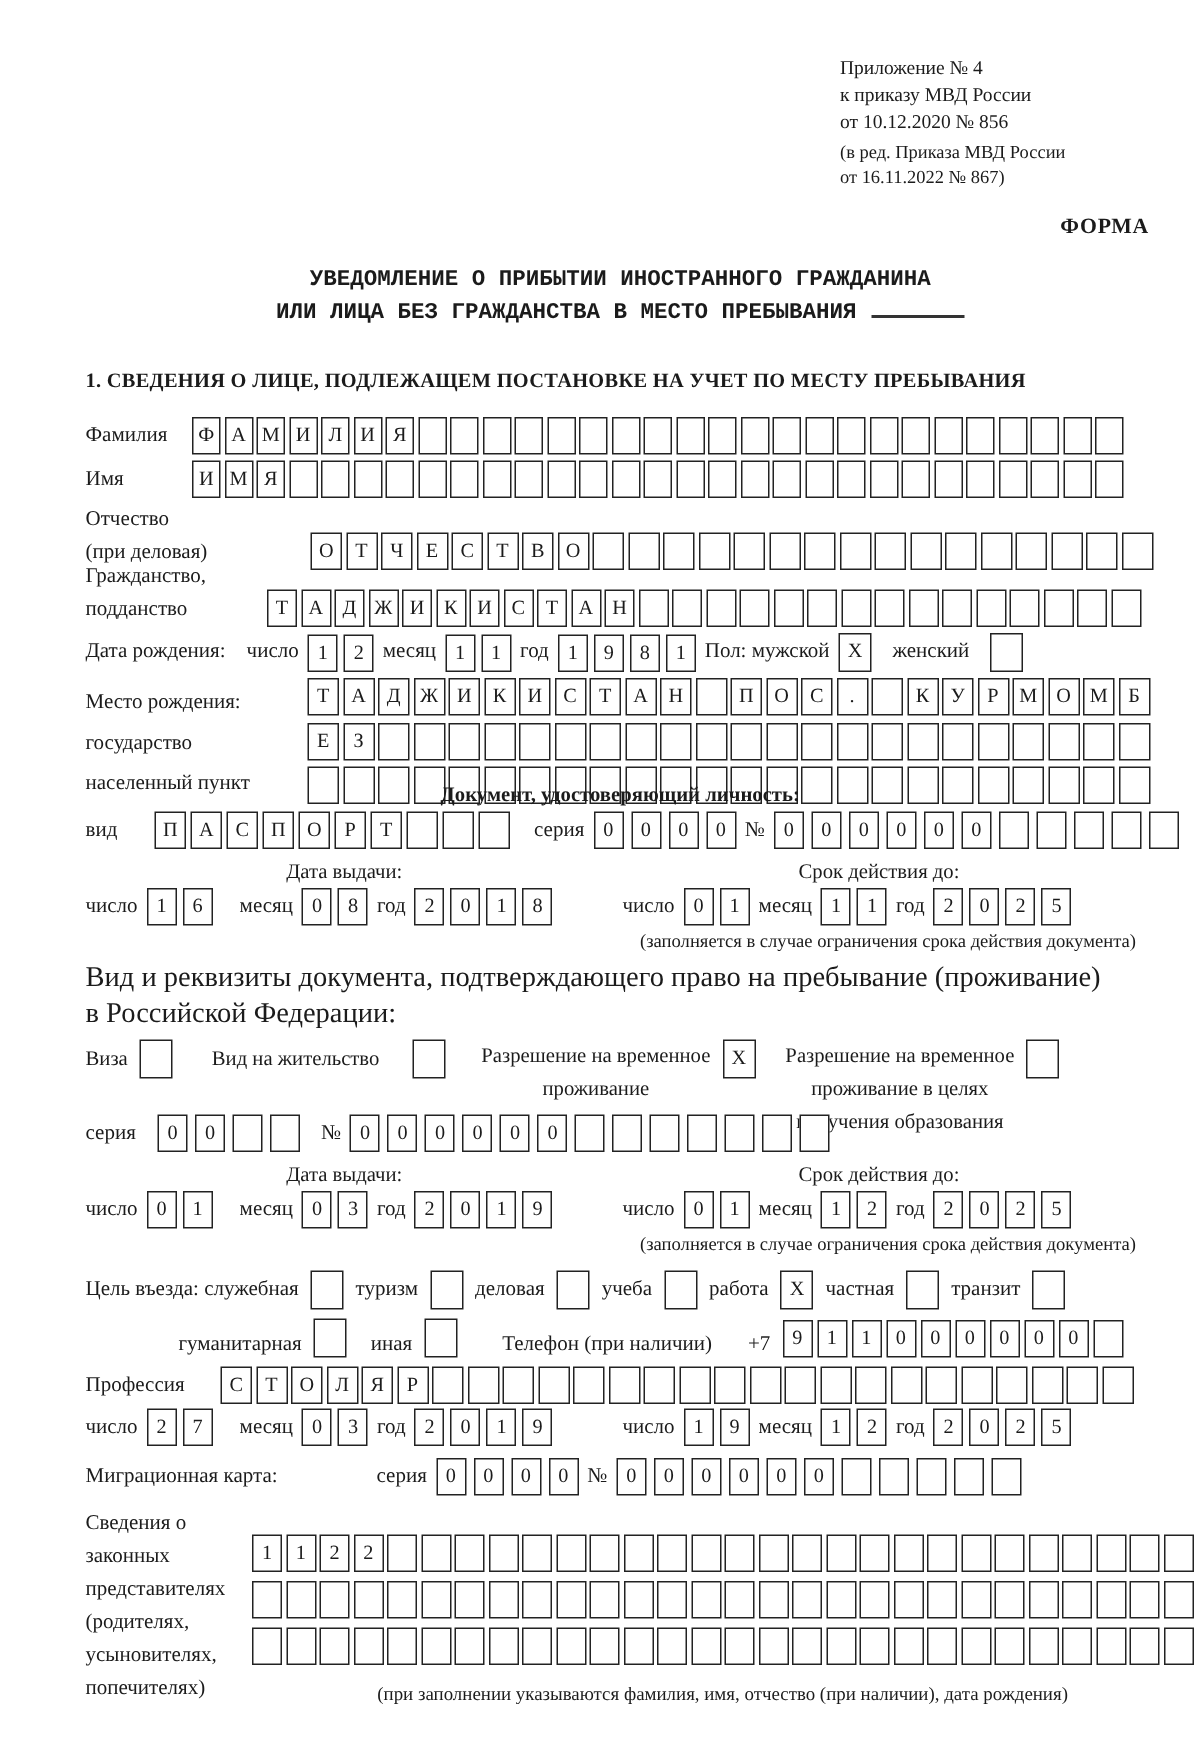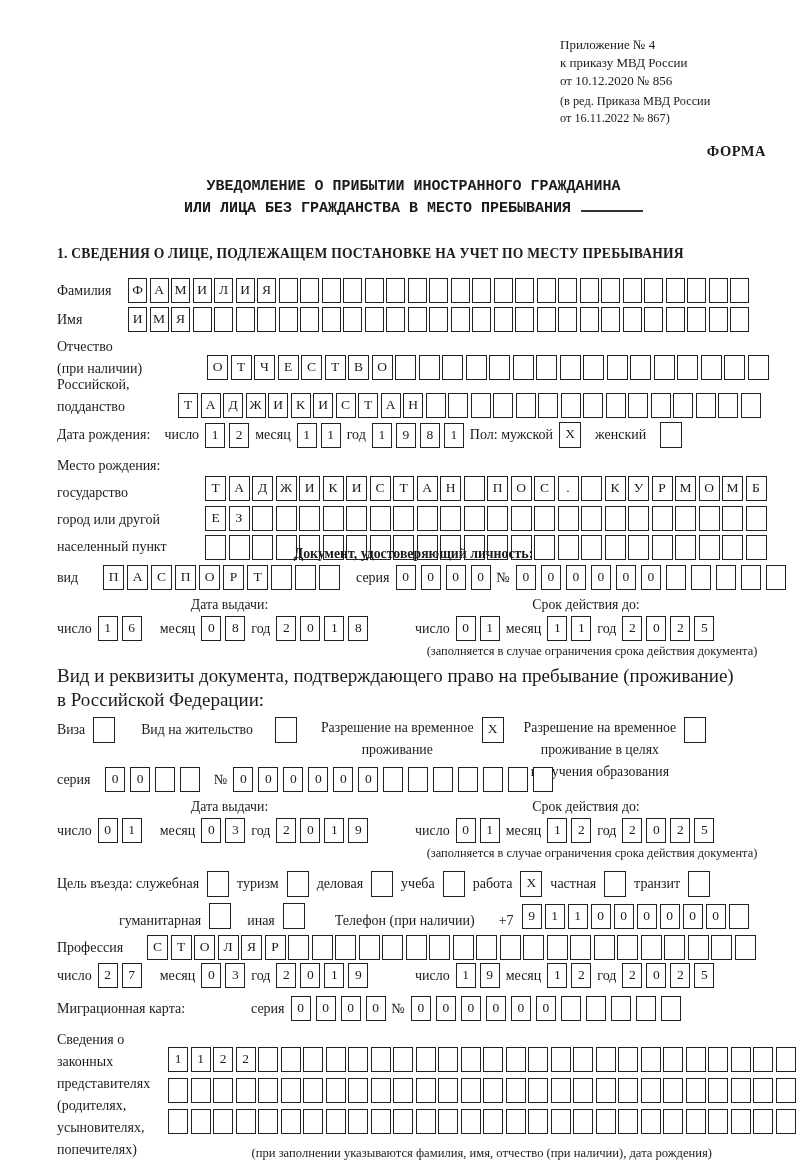--- a/index.html
+++ b/index.html
@@ -154,21 +154,21 @@
         <span class="cell"></span>
         <span class="cell"></span>
         <span class="cell"></span>
         <span class="cell"></span>
       </span>
   </div>
 
   <div class="row">
     <span class="lbl2 w150">
       <div>Отчество</div>
-      <div>(при наличии)</div>
+      <div>(при деловая)</div>
     </span>
     <span class="strip cw21">
         <span class="cell">О</span>
         <span class="cell">Т</span>
         <span class="cell">Ч</span>
         <span class="cell">Е</span>
         <span class="cell">С</span>
         <span class="cell">Т</span>
         <span class="cell">В</span>
         <span class="cell">О</span>
@@ -186,21 +186,21 @@
         <span class="cell"></span>
         <span class="cell"></span>
         <span class="cell"></span>
         <span class="cell"></span>
         <span class="cell"></span>
       </span>
   </div>
 
   <div class="row" style="margin-top:-6px;">
     <span class="lbl2 w121">
-      <div>Российской,</div>
+      <div>Гражданство,</div>
       <div>подданство</div>
     </span>
     <span class="strip cw20">
         <span class="cell">Т</span>
         <span class="cell">А</span>
         <span class="cell">Д</span>
         <span class="cell">Ж</span>
         <span class="cell">И</span>
         <span class="cell">К</span>
         <span class="cell">И</span>
@@ -254,21 +254,20 @@
       <span class="strip chk" style="margin-left:8px;">
           <span class="cell"></span>
         </span>
     </span>
   </div>
 
   <div class="row" style="margin-top:4px;">
     <span class="lbl2 w148" style="line-height:27px;">
       <div>Место рождения:</div>
       <div>государство</div>
-      <div>город или другой</div>
       <div>населенный пункт</div>
     </span>
     <span class="stack">
       <span class="strip cw21">
           <span class="cell">Т</span>
           <span class="cell">А</span>
           <span class="cell">Д</span>
           <span class="cell">Ж</span>
           <span class="cell">И</span>
           <span class="cell">К</span>

